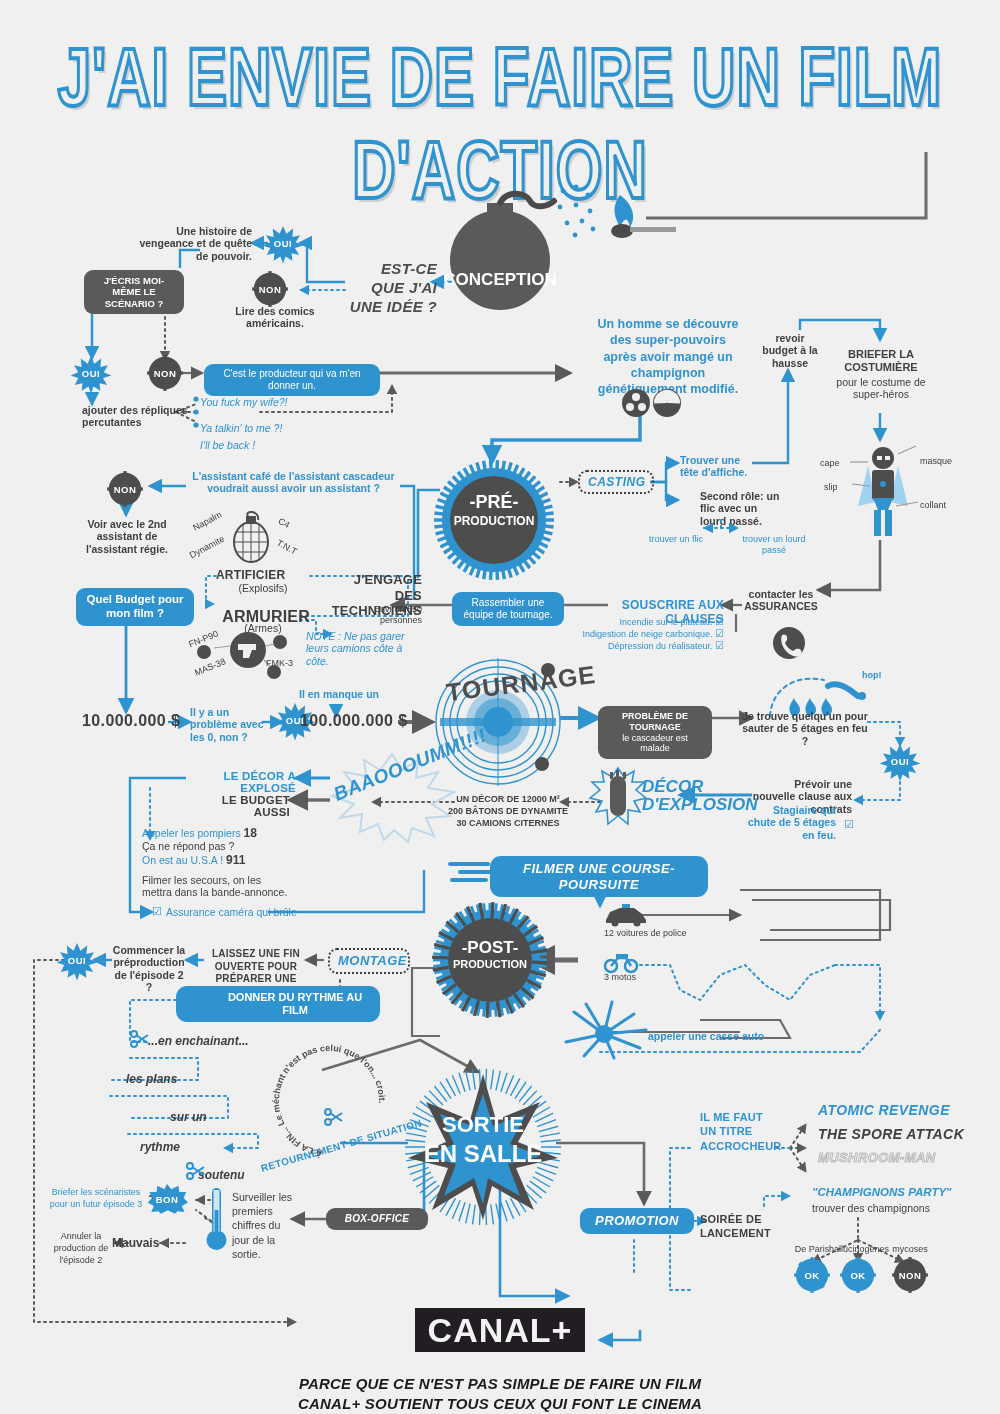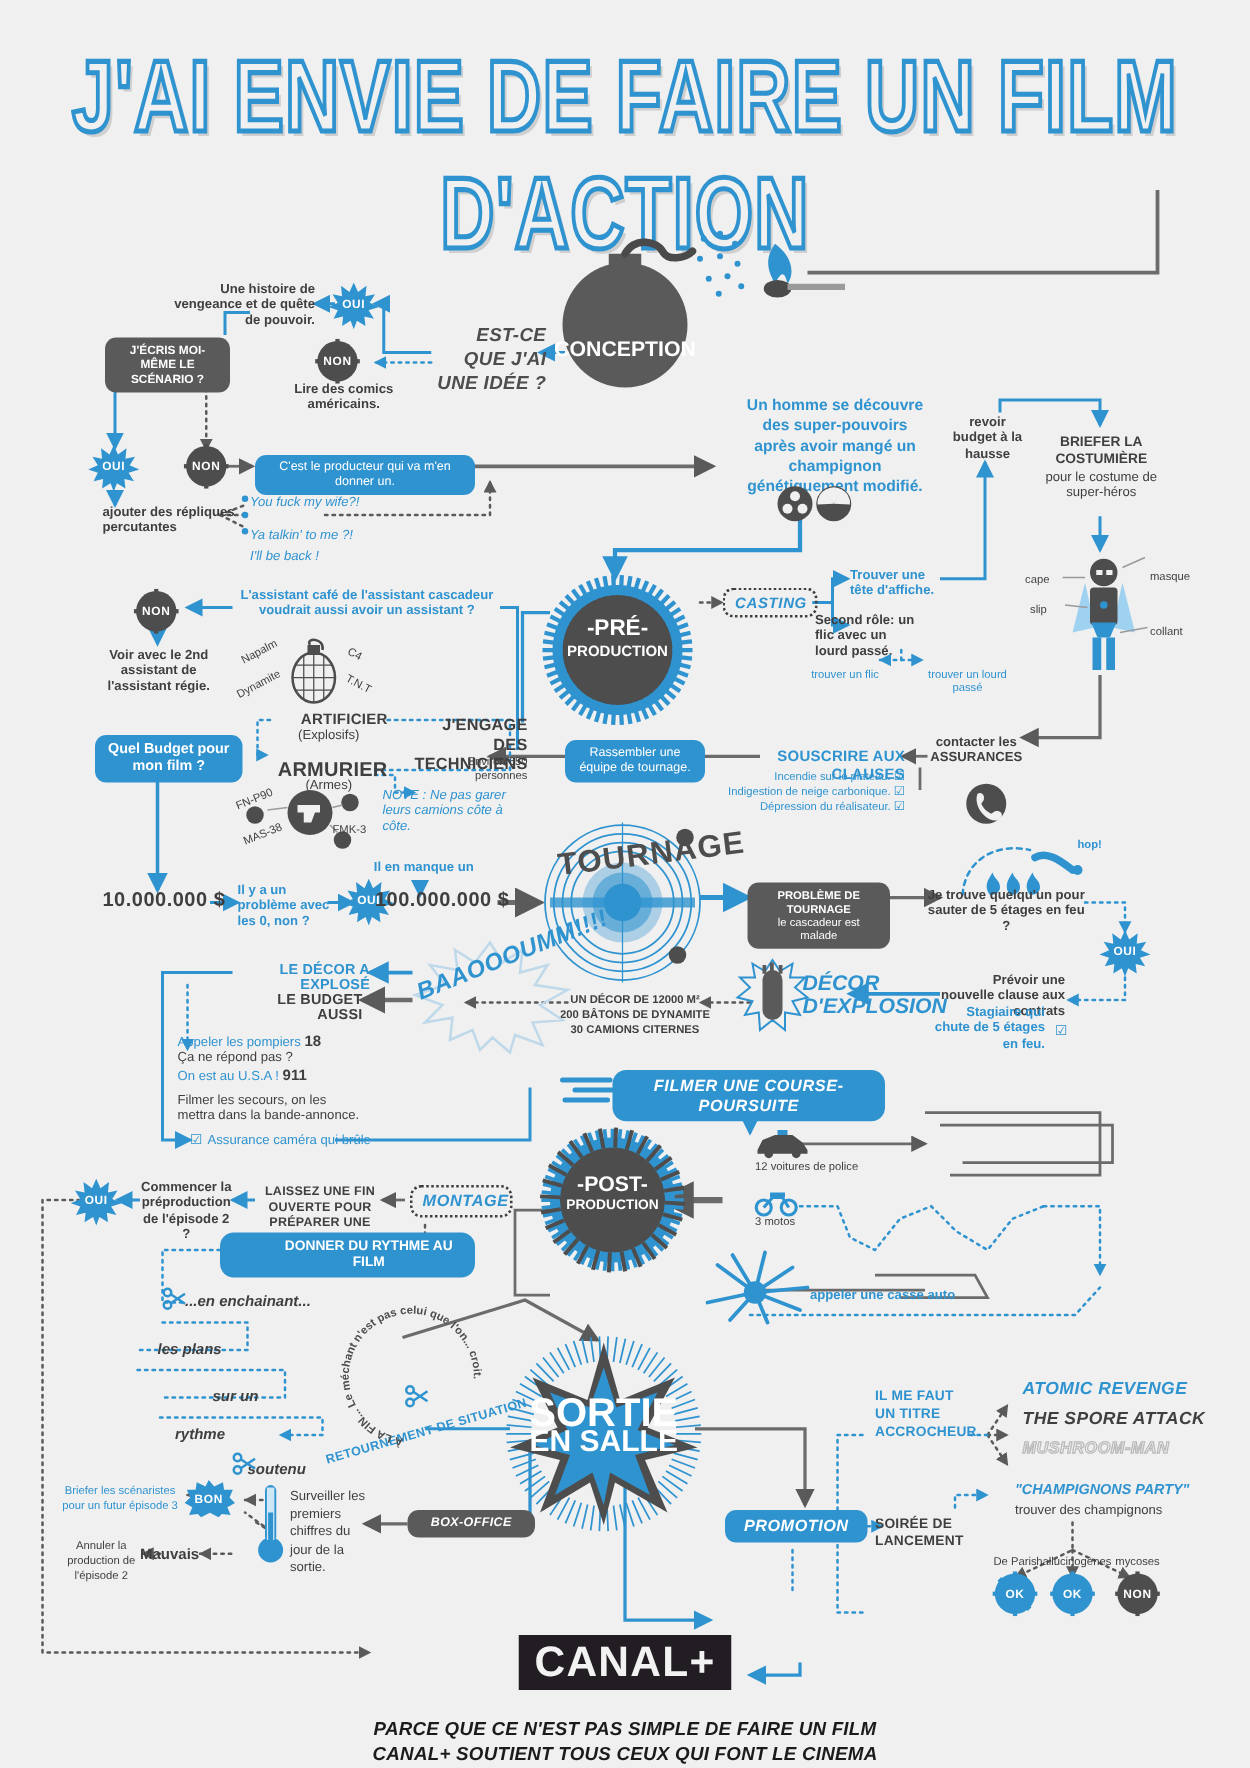--- a/index.html
+++ b/index.html
@@ -352,21 +352,21 @@
     <g id="spikes-pre">
         <path d="M106,62 L122,62 M105.7024877406455,67.10808822151013 L121.59430146451658,68.9655748475138 M104.81397430551225,72.14709831266737 L120.38269223478943,75.83695224454641 M103.34647531457998,77.04888630632942 L118.3815572471545,82.52120859954013 M101.31983617423015,81.74716392882033 L115.61795841940474,88.92795081202773 M98.76146370216921,86.17839503511547 L112.12926868477619,94.97053868424837 M95.70595549723504,90.28265482620773 L107.96266658713867,100.56725658119235 M92.19463206622427,94.00444022921414 L103.17449827212403,105.64241849438292 M88.2749780349226,97.29342048122191 L97.82951550216717,110.12739156530262 M84,100.10511776651529 L92,113.96152422706632 M79.42750970572291,102.40150870273206 L85.7647859623494,117.09296641281644 M74.61934223928797,104.15153854188151 L79.20819396266542,119.47937073892933 M69.64051981734494,105.33154113253715 L72.41889066001582,121.08846518073248 M64.55837247206094,105.9255589639358 L65.48868973462855,121.89848949627608 M59.44162752793907,105.9255589639358 L58.511310265371456,121.89848949627608 M54.35948018265507,105.33154113253715 L51.58110933998418,121.08846518073248 M49.38065776071204,104.15153854188151 L44.7918060373346,119.47937073892933 M44.5724902942771,102.40150870273206 L38.23521403765059,117.09296641281644 M40.000000000000014,100.1051177665153 L32.000000000000014,113.96152422706632 M35.72502196507742,97.29342048122194 L26.170484497832845,110.12739156530264 M31.805367933775727,94.00444022921414 L20.825501727875988,105.64241849438292 M28.294044502764976,90.28265482620773 L16.03733341286133,100.56725658119237 M25.238536297830805,86.17839503511547 L11.870731315223821,94.97053868424837 M22.680163825769867,81.74716392882034 L8.38204158059527,88.92795081202775 M20.65352468542003,77.04888630632944 L5.618442752845503,82.52120859954013 M19.186025694487753,72.14709831266737 L3.617307765210569,75.83695224454642 M18.297512259354505,67.10808822151013 L2.405698535483417,68.96557484751382 M18,62.00000000000001 L2,62.00000000000001 M18.297512259354505,56.89191177848988 L2.405698535483417,55.03442515248619 M19.186025694487753,51.85290168733262 L3.617307765210569,48.16304775545357 M20.65352468542003,46.95111369367058 L5.618442752845496,41.47879140045988 M22.68016382576986,42.25283607117967 L8.382041580595263,35.07204918797227 M25.238536297830784,37.82160496488456 L11.8707313152238,29.029461315751668 M28.29404450276497,33.717345173792275 L16.037333412861322,23.432743418807647 M31.80536793377572,29.99555977078586 L20.82550172787598,18.357581505617084 M35.72502196507741,26.706579518778078 L26.17048449783283,13.872608434697376 M39.99999999999998,23.894882233484708 L31.99999999999997,10.038475772933694 M44.5724902942771,21.59849129726794 L38.23521403765059,6.907033587183562 M49.38065776071201,19.848461458118493 L44.79180603733456,4.520629261070674 M54.35948018265506,18.668458867462846 L51.58110933998418,2.9115348192675157 M59.44162752793905,18.0744410360642 L58.51131026537143,2.101510503723908 M64.55837247206094,18.0744410360642 L65.48868973462855,2.101510503723908 M69.64051981734492,18.668458867462846 L72.41889066001579,2.9115348192675157 M74.61934223928797,19.848461458118486 L79.20819396266542,4.520629261070667 M79.42750970572288,21.59849129726794 L85.76478596234939,6.907033587183555 M84,23.8948822334847 L92,10.038475772933687 M88.27497803492258,26.706579518778064 L97.82951550216714,13.872608434697362 M92.19463206622426,29.99555977078584 L103.17449827212398,18.35758150561705 M95.70595549723502,33.71734517379225 L107.96266658713867,23.432743418807625 M98.76146370216921,37.82160496488454 L112.12926868477619,29.029461315751647 M101.31983617423013,42.25283607117965 L115.61795841940473,35.072049187972254 M103.34647531457995,46.95111369367054 L118.38155724715449,41.47879140045983 M104.81397430551225,51.85290168733262 L120.38269223478943,48.163047755453576 M105.7024877406455,56.89191177848988 L121.59430146451658,55.0344251524862 " stroke="#2f93d0" stroke-width="3.4" fill="none"></path>
       </g>
   </svg>
   <div class="hub-label" style="left:440px;top:492px;width:108px;font-size:18px;">-PRÉ-</div>
   <div class="hub-label" style="left:440px;top:514px;width:108px;font-size:12px;">PRODUCTION</div>
 
   <div class="pill dotted" style="left:578px;top:470px;width:56px;font-size:12px;letter-spacing:.5px;padding:3px 8px;">CASTING</div>
 
   <div class="t md b blue" style="left:680px;top:454px;width:76px;">Trouver une tête d'affiche.</div>
-  <div class="t md b dk" style="left:652px;top:490px;width:86px;">Second rôle: un flic avec un lourd passé.</div>
+  <div class="t md b dk" style="left:700px;top:490px;width:86px;">Second rôle: un flic avec un lourd passé.</div>
   <div class="t sm blue c" style="left:648px;top:534px;width:56px;">trouver un flic</div>
   <div class="t sm blue c" style="left:734px;top:534px;width:80px;">trouver un lourd passé</div>
   <svg class="abs" style="left:700px;top:520px" width="42" height="22">
     <path class="lnD" d="M21,0 L21,8 L4,8" marker-end="url(#abs2)"></path>
     <path class="lnD" d="M21,8 L38,8" marker-end="url(#abs2)"></path>
   </svg>
 
   <div class="t md b dk c" style="left:760px;top:332px;width:60px;">revoir budget à la hausse</div>
   <div class="t b dk c" style="left:832px;top:348px;width:98px;font-size:11px;">BRIEFER LA COSTUMIÈRE</div>
   <div class="t md dk c" style="left:832px;top:376px;width:98px;">pour le costume de super-héros</div>
@@ -419,21 +419,21 @@
         <line x1="25" y1="10" x2="25" y2="50"></line>
         <line x1="33" y1="12" x2="33" y2="48"></line>
       </g>
     <rect x="20" y="4" width="10" height="8" fill="#4d4d4d"></rect>
     <path d="M22,4 C18,-2 34,-2 32,8" stroke="#4d4d4d" stroke-width="2" fill="none"></path>
   </svg>
   <div class="t sm dk" style="left:192px;top:516px;transform:rotate(-28deg)">Napalm</div>
   <div class="t sm dk" style="left:278px;top:518px;transform:rotate(28deg)">C4</div>
   <div class="t sm dk" style="left:188px;top:542px;transform:rotate(-28deg)">Dynamite</div>
   <div class="t sm dk" style="left:276px;top:542px;transform:rotate(28deg)">T.N.T</div>
-  <div class="hd" style="left:216px;top:568px;width:94px;text-align:right;font-size:12px;color:#3f3f3f">ARTIFICIER</div>
+  <div class="hd" style="left:216px;top:568px;width:94px;text-align:left;font-size:12px;color:#3f3f3f">ARTIFICIER</div>
   <div class="t md dk c" style="left:216px;top:582px;width:94px;">(Explosifs)</div>
 
   <div class="hd" style="left:216px;top:608px;width:94px;text-align:right;font-size:16px;color:#3f3f3f">ARMURIER</div>
   <div class="t md dk c" style="left:216px;top:622px;width:94px;">(Armes)</div>
   <svg class="abs" style="left:186px;top:628px" width="120" height="52">
     <circle cx="62" cy="22" r="18" fill="#4d4d4d"></circle>
     <path d="M52,16 h18 v6 h-4 l-3,8 h-6 l0,-8 h-5 z" fill="#f0f0f0"></path>
     <circle cx="18" cy="24" r="7" fill="#4d4d4d"></circle>
     <circle cx="94" cy="14" r="7" fill="#4d4d4d"></circle>
     <circle cx="88" cy="44" r="7" fill="#4d4d4d"></circle>
@@ -663,21 +663,21 @@
 
   <svg class="abs" style="left:400px;top:1068px" width="166" height="156">
     <g stroke="#2f93d0" stroke-width="1.6">
       <g id="rays">
           <path d="M141,79 L161,79 M140.76650905172386,84.19907991639914 L160.68599493162864,85.99186609446781 M140.06791613872053,89.35629989832093 L159.7465079106931,92.92743779429367 M138.9098459203595,94.43013704286716 L158.18910313427654,99.75087395420066 M137.30162249710474,99.37973979671787 L156.02631990989948,106.40723627834473 M135.25619433834032,104.16525686881837 L153.27557169638868,112.84293165116954 M132.79003002890823,108.74815808954256 L149.95900590094556,119.00614363766067 M129.92298567374695,113.09154463296343 L146.1033255612459,124.84724967881291 M126.67814502820943,117.16044610450334 L141.73957434828165,130.31922062329758 M123.08163364123816,120.92210210198871 L136.90288662097544,135.37799937853651 M119.16240850780655,124.34622598314573 L131.63220454498122,139.98285563250633 M114.95202492422194,127.40524871583555 L125.96996455326399,144.09671379026162 M110.48438242343393,130.0745408476908 L119.9617556728939,147.68645148482557 M105.79545183592757,132.33261080798414 L113.65595246900605,150.72316625901314 M100.92298567374695,134.1612779451189 L107.1033255612459,153.18240827102198 M95.90621416946624,135.54581890654578 L100.35663284859253,155.04437715018224 M90.78552941742402,136.47508618254022 L93.47019473377713,156.2940814178989 M85.60216016032987,136.94159785939624 L86.49945676734016,156.92145919022255 M80.39783983967016,136.94159785939627 L79.50054323265985,156.92145919022255 M75.214470582576,136.47508618254022 L72.5298052662229,156.2940814178989 M70.09378583053376,135.54581890654578 L65.64336715140749,155.04437715018224 M65.07701432625305,134.1612779451189 L58.896674438754104,153.18240827102198 M60.204548164072435,132.33261080798414 L52.34404753099396,150.72316625901317 M55.515617576566086,130.0745408476908 L46.03824432710611,147.68645148482557 M51.047975075778055,127.40524871583555 L40.03003544673601,144.09671379026162 M46.83759149219346,124.34622598314573 L34.367795455018786,139.98285563250633 M42.91836635876185,120.92210210198871 L29.097113379024556,135.37799937853654 M39.32185497179057,117.16044610450334 L24.26042565171835,130.31922062329758 M36.07701432625306,113.09154463296345 L19.896674438754104,124.84724967881291 M33.209969971091766,108.74815808954256 L16.040994099054444,119.00614363766068 M30.743805661659692,104.16525686881837 L12.724428303611319,112.84293165116955 M28.69837750289524,99.37973979671789 L9.973680090100501,106.40723627834474 M27.090154079640513,94.43013704286716 L7.81089686572345,99.75087395420067 M25.93208386127948,89.35629989832093 L6.253492089306889,92.92743779429367 M25.233490948276135,84.19907991639914 L5.314005068371358,85.99186609446782 M25,79 L5,79.00000000000001 M25.233490948276135,73.80092008360089 L5.314005068371358,72.00813390553223 M25.93208386127948,68.64370010167909 L6.253492089306889,65.07256220570635 M27.0901540796405,63.56986295713288 L7.810896865723436,58.249126045799386 M28.69837750289524,58.62026020328213 L9.973680090100501,51.59276372165528 M30.743805661659692,53.83474313118164 L12.724428303611305,45.15706834883048 M33.20996997109176,49.25184191045745 L16.04099409905443,38.99385636233933 M36.07701432625304,44.90845536703657 L19.89667443875409,33.152750321187106 M39.32185497179058,40.83955389549666 L24.260425651718364,27.680779376702404 M42.918366358761844,37.077897898011294 L29.09711337902455,22.62200062146347 M46.83759149219345,33.65377401685428 L34.36779545501877,18.017144367493685 M51.04797507577805,30.594751284164452 L40.030035446735994,13.903286209738397 M55.51561757656607,27.9254591523092 L46.03824432710609,10.313548515174446 M60.20454816407242,25.667389192015868 L52.34404753099395,7.276833740986859 M65.07701432625305,23.838722054881096 L58.89667443875409,4.81759172897803 M70.09378583053376,22.45418109345423 L65.64336715140746,2.9556228498177575 M75.21447058257597,21.52491381745979 L72.52980526622287,1.7059185821010914 M80.39783983967013,21.058402140603754 L79.50054323265982,1.078540809777465 M85.60216016032986,21.058402140603746 L86.49945676734015,1.0785408097774507 M90.785529417424,21.524913817459783 L93.4701947337771,1.7059185821010914 M95.90621416946622,22.45418109345423 L100.35663284859251,2.9556228498177575 M100.92298567374694,23.83872205488109 L107.10332556124588,4.817591728978016 M105.79545183592757,25.66738919201586 L113.65595246900602,7.276833740986845 M110.48438242343391,27.925459152309188 L119.96175567289387,10.313548515174432 M114.95202492422193,30.59475128416444 L125.96996455326398,13.903286209738383 M119.16240850780653,33.653774016854264 L131.63220454498122,18.017144367493664 M123.08163364123814,37.07789789801129 L136.90288662097544,22.62200062146345 M126.67814502820943,40.83955389549666 L141.73957434828162,27.680779376702404 M129.92298567374695,44.908455367036545 L146.1033255612459,33.15275032118708 M132.79003002890823,49.25184191045743 L149.95900590094556,38.99385636233931 M135.25619433834032,53.83474313118161 L153.27557169638868,45.15706834883045 M137.30162249710474,58.620260203282115 L156.02631990989948,51.59276372165525 M138.9098459203595,63.56986295713283 L158.18910313427654,58.24912604579932 M140.06791613872053,68.64370010167906 L159.7465079106931,65.07256220570632 M140.76650905172386,73.80092008360084 L160.68599493162864,72.00813390553216 " stroke="#2f93d0" stroke-width="1.4" fill="none"></path>
         </g>
     </g>
     <polygon points="83,6 96,52 140,34 118,74 158,90 116,100 134,142 92,118 83,152 72,118 32,142 48,100 8,90 46,74 26,34 70,52" fill="#4d4d4d"></polygon>
     <polygon points="83,26 93,58 126,46 110,76 140,88 108,96 120,128 88,110 83,136 74,110 44,128 56,96 26,88 54,76 40,46 72,58" fill="#2f93d0"></polygon>
   </svg>
-  <div class="hub-label" style="left:408px;top:1112px;width:150px;font-size:32px;">SORTIE</div>
+  <div class="hub-label" style="left:408px;top:1112px;width:150px;font-size:22px;">SORTIE</div>
   <div class="hub-label" style="left:408px;top:1140px;width:150px;font-size:24px;">EN SALLE</div>
 
   <div class="pill dark-bg" style="left:326px;top:1208px;width:84px;font-size:10px;font-style:italic;letter-spacing:.3px;">BOX-OFFICE</div>
   <div class="t md dk" style="left:232px;top:1190px;width:64px;line-height:1.35">Surveiller les premiers chiffres du jour de la sortie.</div>
 
   <svg class="abs" style="left:204px;top:1186px" width="26" height="68">
     <rect x="8" y="2" width="9" height="46" rx="4.5" fill="#2f93d0"></rect>
     <circle cx="12.5" cy="54" r="10" fill="#2f93d0"></circle>
     <rect x="9.5" y="4" width="6" height="42" fill="#cfe6f5"></rect>
     <rect x="10.5" y="24" width="4" height="24" fill="#2f93d0"></rect>

